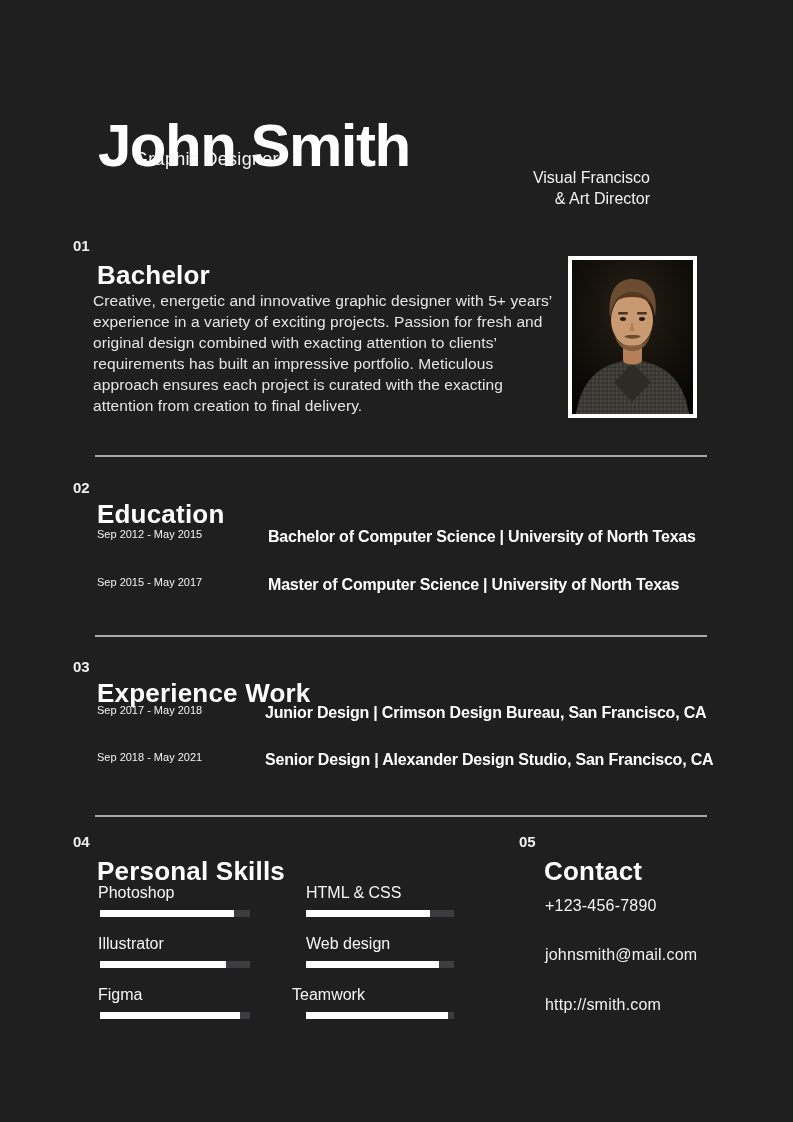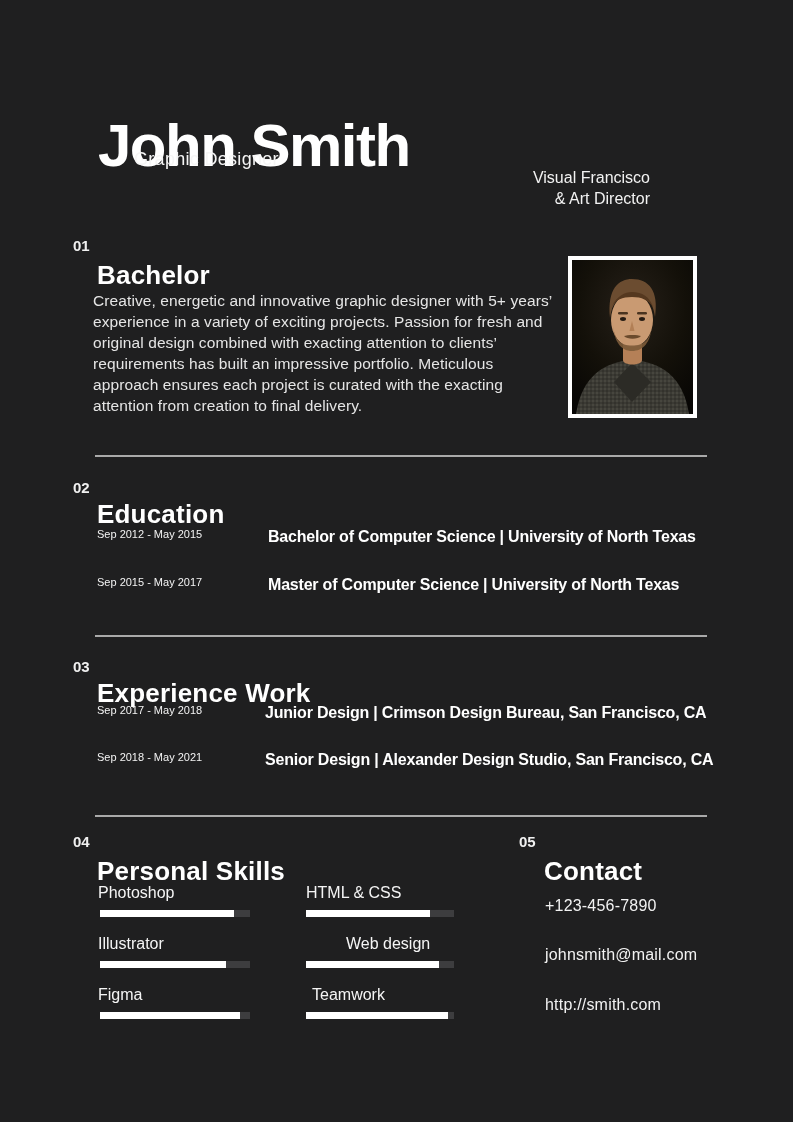--- a/index.html
+++ b/index.html
@@ -173,25 +173,25 @@
   </div>
   <div class="abs skill-label" style="left:98px;top:986px;">Figma</div>
   <div class="skill-track" style="left:100px;top:1012px;width:150px;">
     <div class="skill-fill" style="width: 93%;"></div>
   </div>
 
   <div class="abs skill-label" style="left:306px;top:884px;">HTML &amp; CSS</div>
   <div class="skill-track" style="left:306px;top:910px;width:148px;">
     <div class="skill-fill" style="width: 84%;"></div>
   </div>
-  <div class="abs skill-label" style="left:306px;top:935px;margin-left:40px;">Web design</div>
+  <div class="abs skill-label" style="left:306px;top:935px;">Web design</div>
   <div class="skill-track" style="left:306px;top:961px;width:148px;">
     <div class="skill-fill" style="width: 90%;"></div>
   </div>
-  <div class="abs skill-label" style="left:312px;top:986px;">Teamwork</div>
+  <div class="abs skill-label" style="left:292px;top:986px;">Teamwork</div>
   <div class="skill-track" style="left:306px;top:1012px;width:148px;">
     <div class="skill-fill" style="width: 96%;"></div>
   </div>
 
   <span class="abs sec-num" style="left:519px;top:834px;">05</span>
   <h2 class="abs sec-head" style="left:544px;top:836px;">Contact</h2>
   <div class="abs contact-item" style="top:897px;">+123-456-7890</div>
   <div class="abs contact-item" style="top:946px;">johnsmith@mail.com</div>
   <div class="abs contact-item" style="top:996px;">http://smith.com</div>
 

